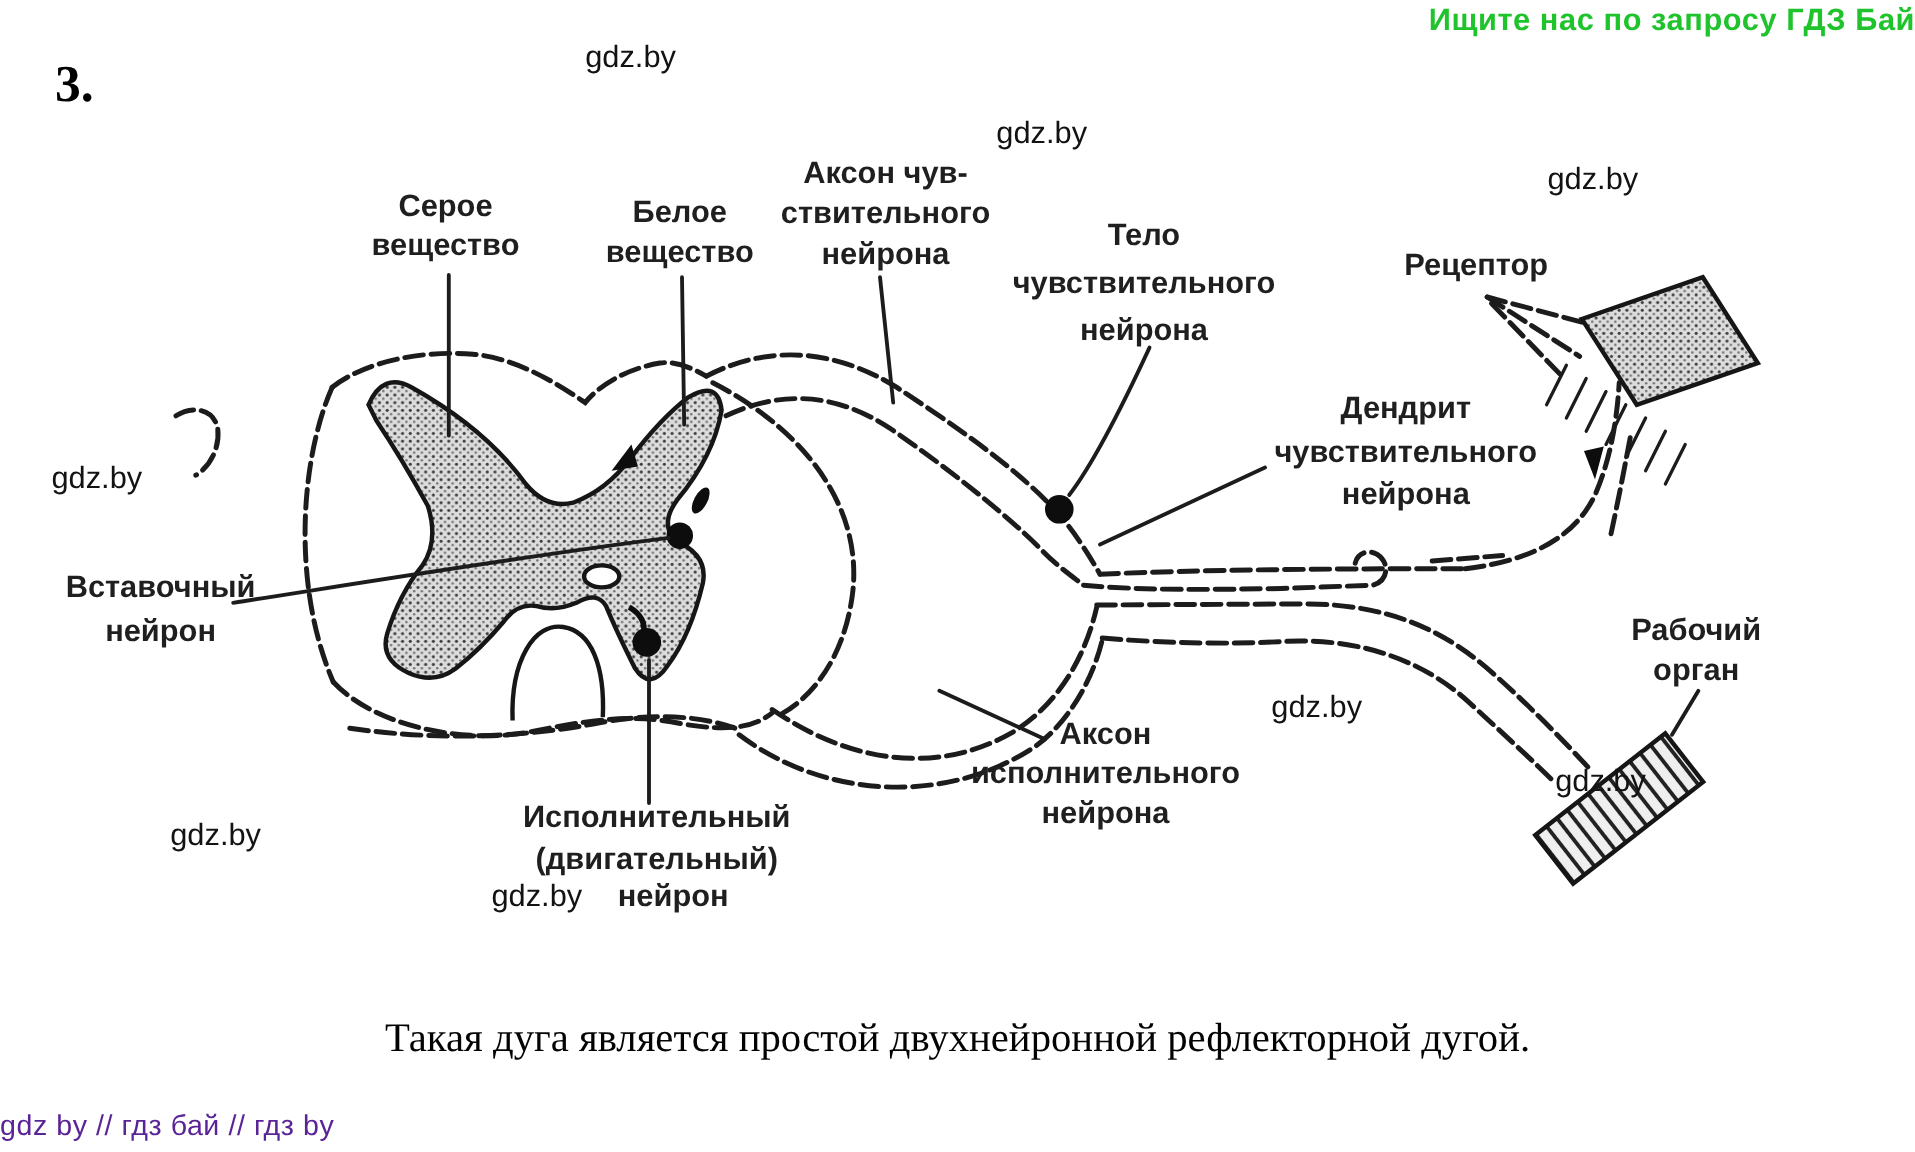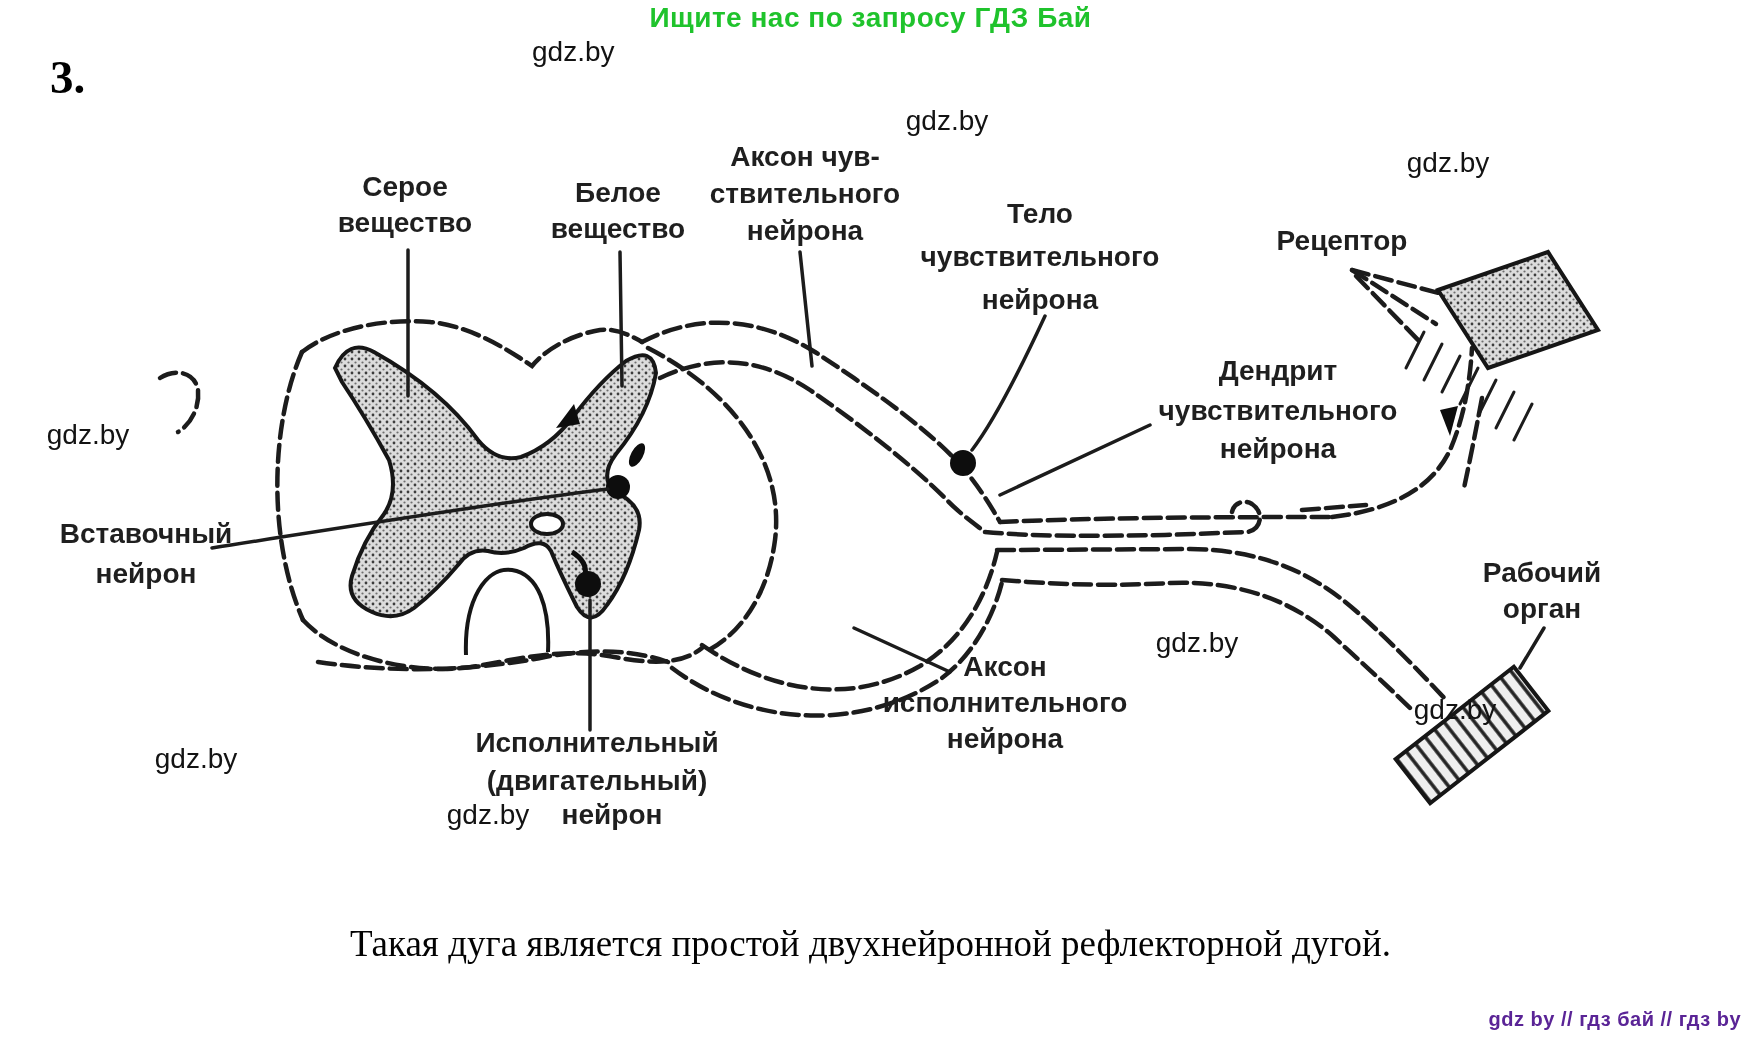--- a/index.html
+++ b/index.html
@@ -5,36 +5,36 @@
   html,body{margin:0;padding:0;background:#ffffff;}
   .screen{position:relative;width:1741px;height:1047px;background:#ffffff;overflow:hidden;
           font-family:"Liberation Sans",sans-serif;color:#141414;}
   .promo{position:absolute;top:2px;left:0;width:100%;text-align:center;
          font-size:28px;font-weight:bold;letter-spacing:.5px;}
   .wm-top{position:absolute;top:36px;left:532px;font-size:28px;color:#121212;}
   .item-num{position:absolute;top:50px;left:50px;font-family:"Liberation Serif",serif;
             font-weight:bold;font-size:47px;color:#000;}
   .caption{position:absolute;top:922px;left:0;width:100%;text-align:center;
            font-family:"Liberation Serif",serif;font-size:37px;color:#030303;white-space:nowrap;}
-  .footer{position:absolute;top:1008px;left:0;width:100%;text-align:right;
-          font-size:20px;font-weight:bold;letter-spacing:.5px;}
+  .footer{position:absolute;top:1008px;left:0;width:100%;text-align:left;
+          font-size:26px;font-weight:normal;letter-spacing:.5px;}
   svg.diagram{position:absolute;left:0;top:0;width:1741px;height:1047px;}
   svg .lbl{font-family:"Liberation Sans",sans-serif;font-size:28px;font-weight:bold;fill:#1f1f1f;}
   svg .wm{font-family:"Liberation Sans",sans-serif;font-size:28px;font-weight:normal;fill:#131313;}
   svg .sketch{fill:none;stroke:#1c1c1c;stroke-width:4.5;stroke-linecap:round;stroke-dasharray:17 7;}
   svg .ptr{fill:none;stroke:#1c1c1c;stroke-width:3.5;stroke-linecap:round;}
   svg .solidshape{stroke:#161616;stroke-width:4;}
   svg .hatch{stroke:#1c1c1c;stroke-width:3;stroke-linecap:round;}
 </style>
 </head>
 <body>
 
 <div class="screen">
 
-  <div class="promo" style="color: rgb(31, 195, 44);">Ищите нас по запросу ГДЗ Бай</div>
+  <div class="promo" style="color: rgb(31, 195, 44); text-align: right;">Ищите нас по запросу ГДЗ Бай</div>
   <div class="wm-top">gdz.by</div>
   <div class="item-num">3.</div>
 
   <svg class="diagram" viewBox="0 0 1741 1047">
     <defs>
       <pattern id="stip" patternUnits="userSpaceOnUse" width="7" height="7">
         <rect width="7" height="7" fill="#dcdcdc"></rect>
         <circle cx="2" cy="2" r="1.4" fill="#3c3c3c"></circle>
         <circle cx="5.5" cy="5.5" r="1.1" fill="#6f6f6f"></circle>
       </pattern>

